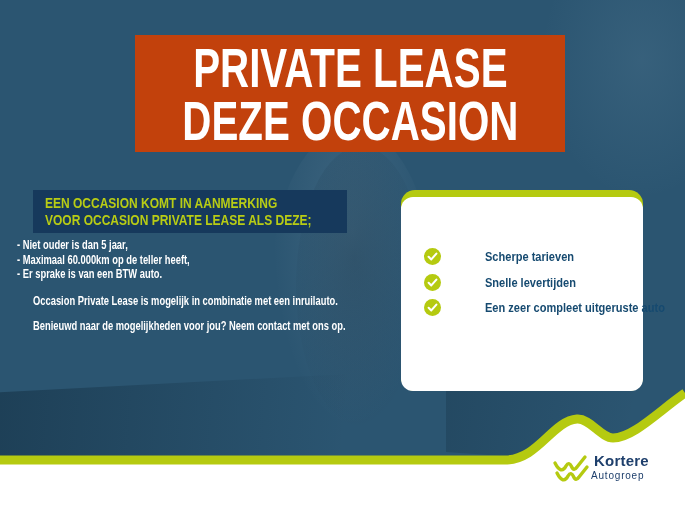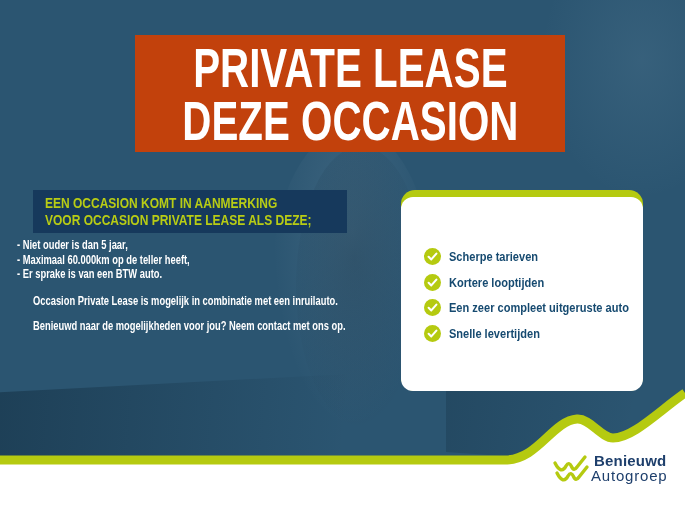--- a/index.html
+++ b/index.html
@@ -52,36 +52,36 @@
     position:absolute;left:401px;top:190px;width:242px;height:201px;
     background:#b5ca10;border-radius:14px;
   }
   .card-front{
     position:absolute;left:401px;top:197px;width:242px;height:194px;
     background:#ffffff;border-radius:12px;
   }
   .card-title{position:absolute;left:425px;top:211px;color:#ffffff;
     font-weight:bold;font-size:14px;line-height:19px;letter-spacing:-0.2px;white-space:nowrap;}
   .benefits{position:absolute;left:424px;top:248px;width:214px;}
-  .benefit-row{display:flex;align-items:flex-start;margin-bottom:8.5px;}
+  .benefit-row{display:flex;align-items:flex-start;margin-bottom:8.5px;gap:36px;}
   .benefit-row svg{flex:0 0 17px;margin-right:8px;}
   .benefit-label{
     color:#164a70;font-weight:bold;font-size:13px;line-height:17px;
     transform:scaleX(0.85);transform-origin:left top;white-space:nowrap;
   }
   .benefit-row.wrap .benefit-label{
     white-space:normal;width:240px;line-height:14px;transform:scaleX(0.80);
   }
 
   
   .wave{position:absolute;left:0;top:380px;width:685px;height:134px;}
   .brand{position:absolute;left:551px;top:453px;display:flex;align-items:flex-start;}
   .brand-text{margin-left:3px;color:#1e3f6c;}
   .brand-l1{font-weight:bold;font-size:15px;line-height:15px;letter-spacing:0.2px;}
-  .brand-l2{font-size:15px;line-height:15px;letter-spacing:0.8px;margin-left:-3px;margin-top:0px;}
+  .brand-l2{font-size:10px;line-height:15px;letter-spacing:0.8px;margin-left:-3px;margin-top:0px;}
 </style>
 </head>
 <body>
 
 <div class="canvas">
 
   <div class="ph ph-glow-topright"></div>
   <div class="ph ph-woman"></div>
   <div class="ph ph-hair"></div>
   <div class="ph ph-dash"></div>
@@ -116,47 +116,40 @@
           <circle cx="8.5" cy="8.5" r="8.5" fill="#b5ca10"></circle>
           <path d="M4.6 8.8 L7.3 11.4 L12.4 5.6" fill="none" stroke="#ffffff" stroke-width="2.1" stroke-linecap="round" stroke-linejoin="round"></path>
         </svg>
       <span class="benefit-label">Scherpe tarieven</span>
     </div>
     <div class="benefit-row">
       <svg width="17" height="17" viewBox="0 0 17 17">
           <circle cx="8.5" cy="8.5" r="8.5" fill="#b5ca10"></circle>
           <path d="M4.6 8.8 L7.3 11.4 L12.4 5.6" fill="none" stroke="#ffffff" stroke-width="2.1" stroke-linecap="round" stroke-linejoin="round"></path>
         </svg>
-      <span class="benefit-label">Kortere looptijden</span>
+      <span class="benefit-label">Snelle levertijden</span>
     </div>
     <div class="benefit-row">
       <svg width="17" height="17" viewBox="0 0 17 17">
           <circle cx="8.5" cy="8.5" r="8.5" fill="#b5ca10"></circle>
           <path d="M4.6 8.8 L7.3 11.4 L12.4 5.6" fill="none" stroke="#ffffff" stroke-width="2.1" stroke-linecap="round" stroke-linejoin="round"></path>
         </svg>
       <span class="benefit-label">Een zeer compleet uitgeruste auto</span>
-    </div>
-    <div class="benefit-row">
-      <svg width="17" height="17" viewBox="0 0 17 17">
-          <circle cx="8.5" cy="8.5" r="8.5" fill="#b5ca10"></circle>
-          <path d="M4.6 8.8 L7.3 11.4 L12.4 5.6" fill="none" stroke="#ffffff" stroke-width="2.1" stroke-linecap="round" stroke-linejoin="round"></path>
-        </svg>
-      <span class="benefit-label">Snelle levertijden</span>
     </div>
   </div>
 
   <svg class="wave" viewBox="0 0 685 134" preserveAspectRatio="none">
     <path d="M0 80 H505 C538 80 552 41 577 39 C590 38 601 58 613 58 C633 58 659 31 685 13 L685 134 L0 134 Z" fill="#ffffff"></path>
     <path d="M0 80 H505 C538 80 552 41 577 39 C590 38 601 58 613 58 C633 58 659 31 685 13" fill="none" stroke="#b5ca10" stroke-width="9" stroke-linejoin="round"></path>
   </svg>
 
   <div class="brand">
     <svg width="40" height="36" viewBox="0 0 40 36">
       <path d="M4 10 C8 18 12 19 15 13 C17 9.5 19 10 20.5 13.5 C22 17 24 17 26 14 L34 4" fill="none" stroke="#b5ca10" stroke-width="3.4" stroke-linecap="round" stroke-linejoin="round"></path>
       <path d="M6 20 C10 28 14 29 17 23 C19 19.5 21 20 22.5 23.5 C24 27 26 27 28 24 L36 14" fill="none" stroke="#b5ca10" stroke-width="3.4" stroke-linecap="round" stroke-linejoin="round"></path>
     </svg>
     <div class="brand-text">
-      <div class="brand-l1">Benieuwd</div>
+      <div class="brand-l1">Kortere</div>
       <div class="brand-l2">Autogroep</div>
     </div>
   </div>
 
 </div>
 
 </body></html>

